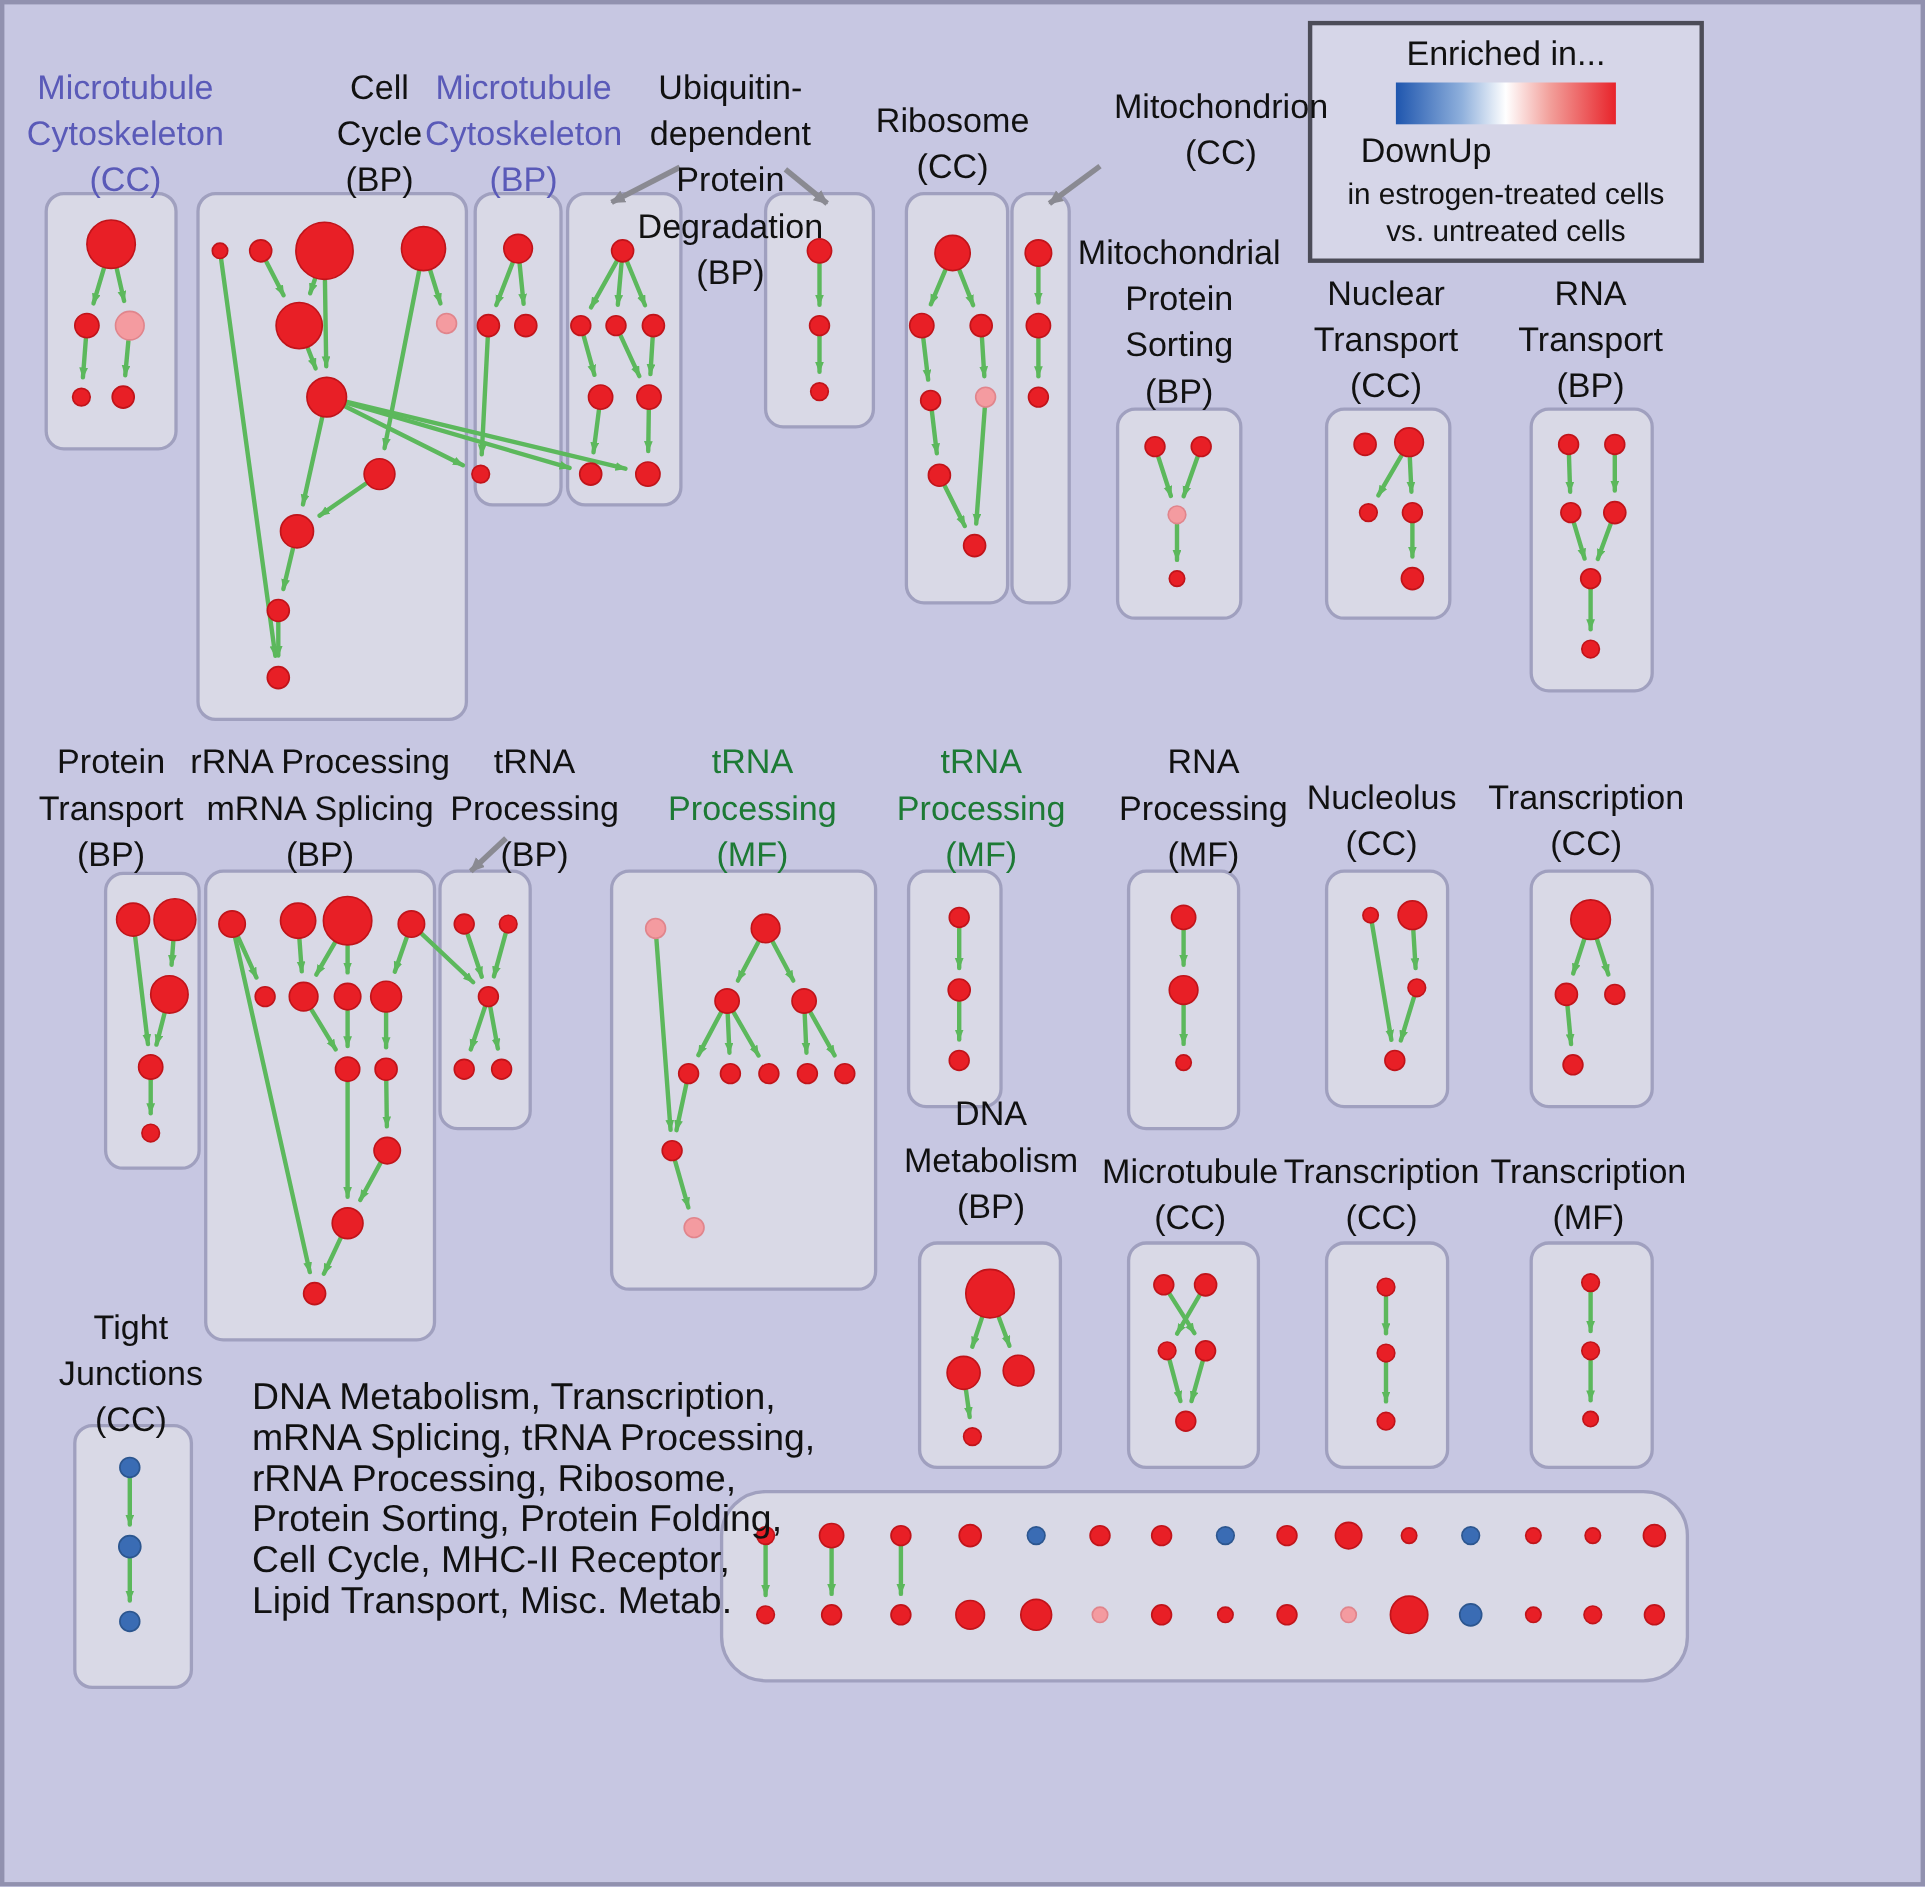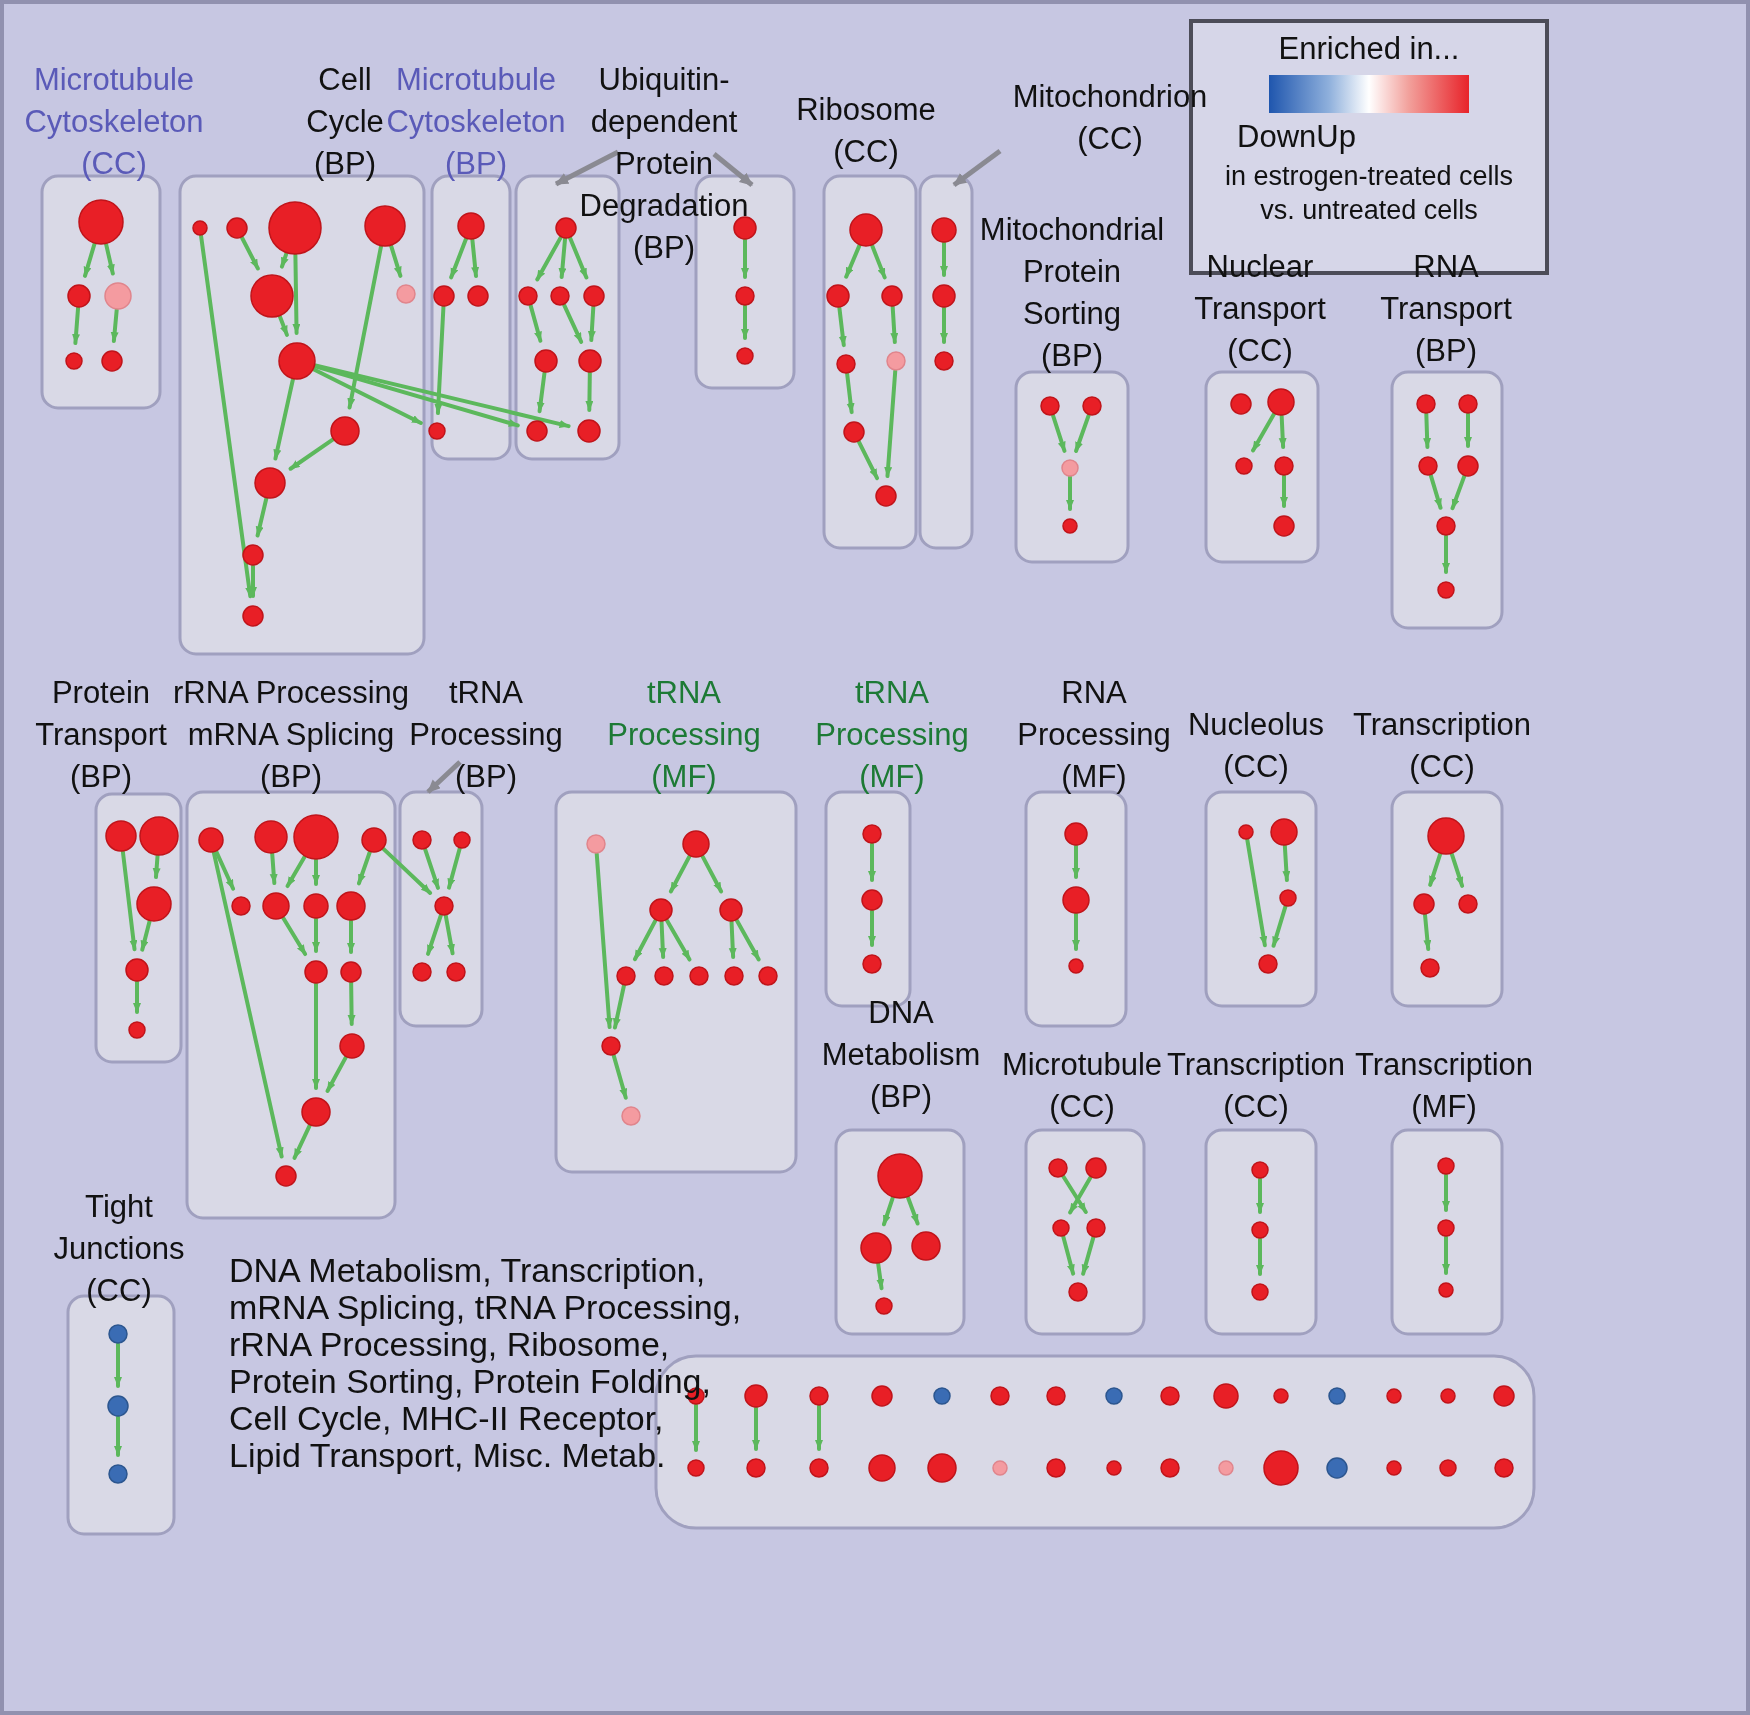--- a/index.html
+++ b/index.html
@@ -17,21 +17,21 @@
   .node.blue{fill:var(--blue,#3a6cb4);stroke:#2c568f;stroke-width:1.5;}
   .gray-arrow{stroke:var(--gray-arrow,#8a8a92);stroke-width:5;}
   .lbl{
     position:absolute;transform:translateX(-50%);
     text-align:center;font-size:31px;line-height:42px;
     white-space:pre-line;color:#111;
   }
   .lbl.blue{color:var(--lbl-blue,#5a5ab8);}
   .lbl.green{color:var(--lbl-green,#1d7a35);}
   .legend{
-    position:absolute;left:1185px;top:15px;width:360px;height:256px;
+    position:absolute;left:1185px;top:15px;width:360px;height:220px;
     background:#d6d6e8;border:4px solid #4c4c58;box-sizing:border-box;
     text-align:center;color:#111;
   }
   .legend-title{font-size:31px;margin-top:8px;}
   .legend-bar{
     width:200px;height:38px;margin:8px auto 6px;
     background:linear-gradient(to right,#1f56ae 0%,#8fb0dc 30%,#ffffff 50%,#f2a09b 70%,#e8232a 100%);
   }
   .legend-row{display:flex;width:264px;margin:0 auto;font-size:31px;}
   .legend-sub{font-size:27px;line-height:34px;white-space:pre-line;margin-top:4px;}

